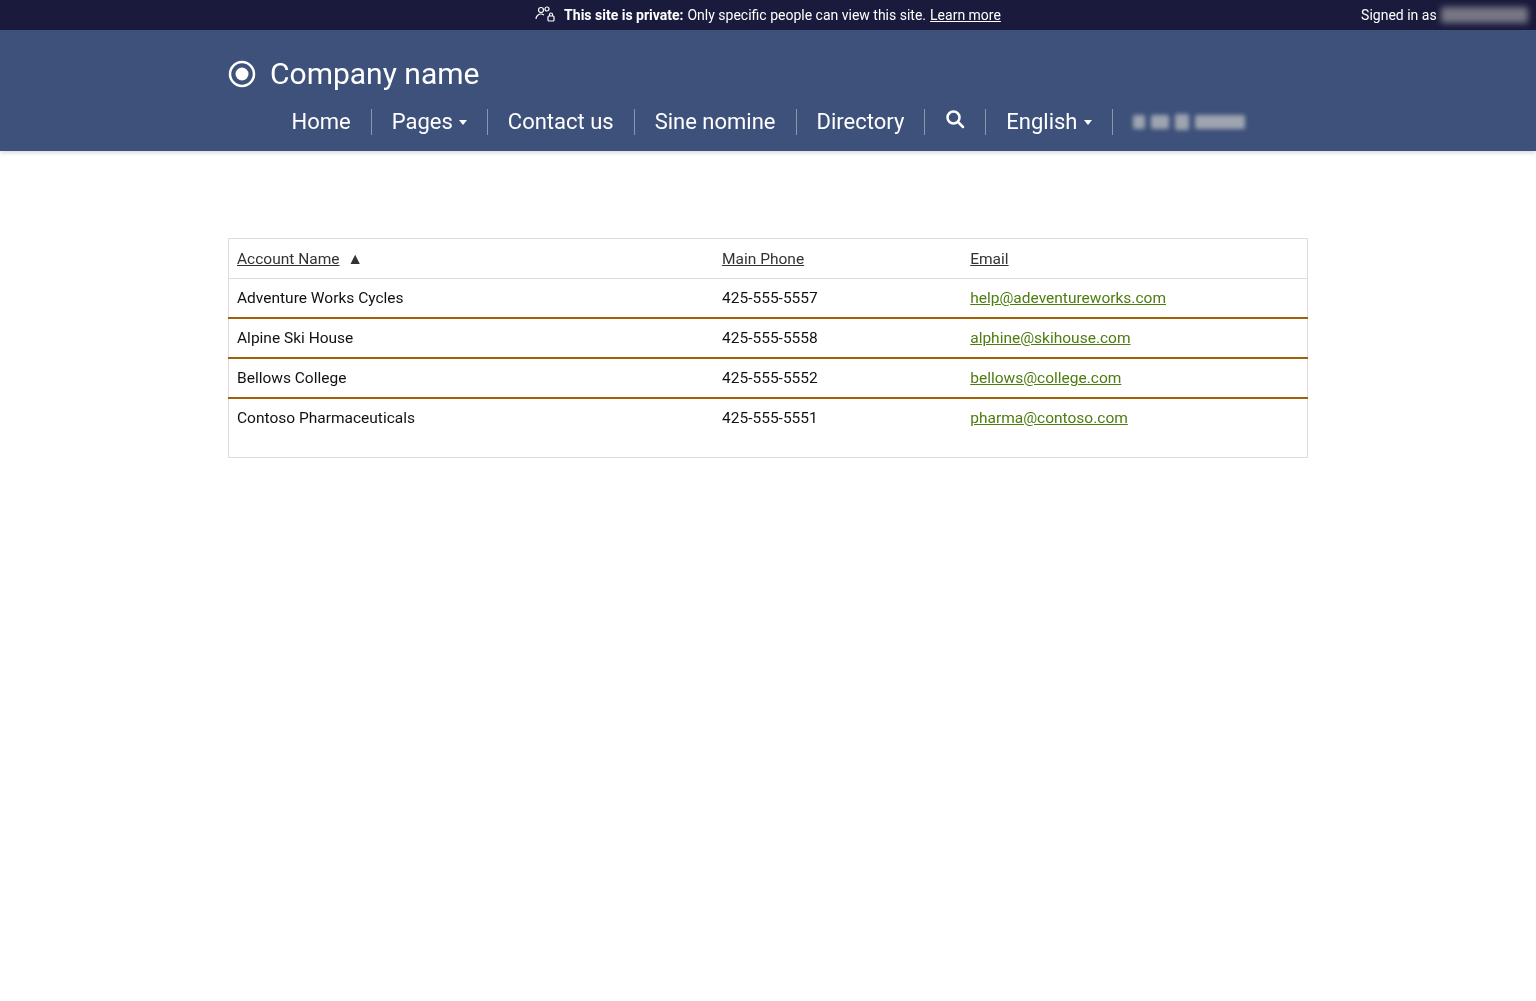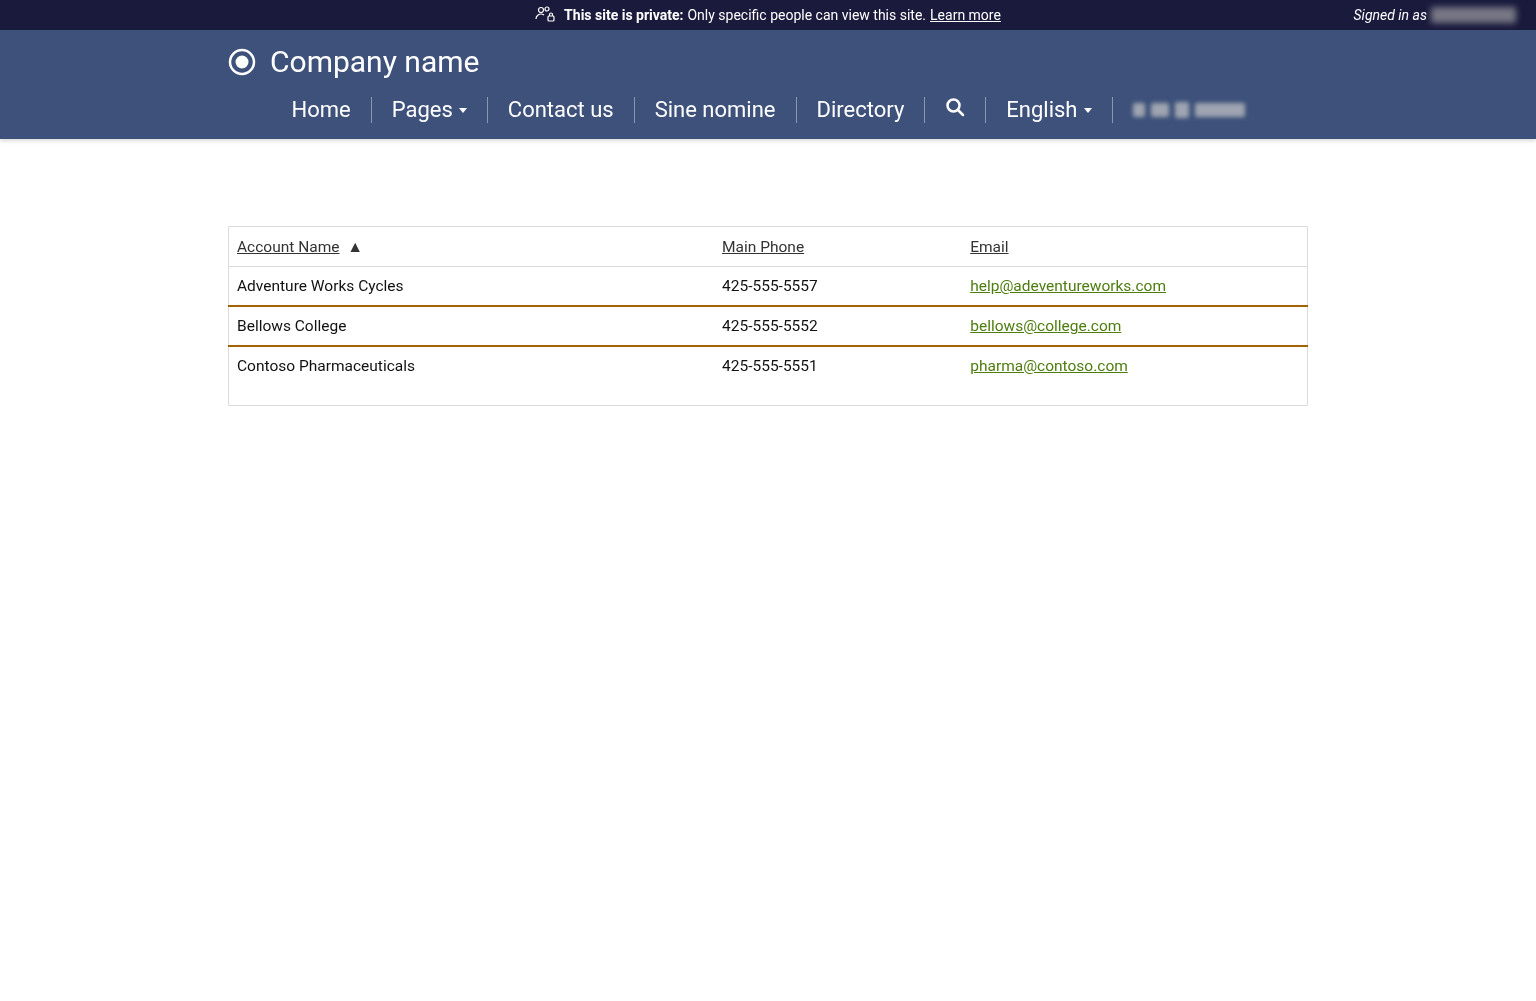--- a/index.html
+++ b/index.html
@@ -23,25 +23,24 @@
       position: relative;
       height: 30px;
     }
     .top-banner-center {
       display: flex;
       align-items: center;
       gap: 4px;
     }
     .top-banner-right {
       position: absolute;
-      right: 20px;
+      right: 8px;
       display: flex;
       gap: 4px;
       font-size: 14px;
-      font-style: italic;
     }
     .top-banner svg {
       margin-right: 5px;
     }
     .top-banner .bold {
       font-weight: bold;
     }
     .top-banner a {
       color: #fff;
       text-decoration: underline;
@@ -54,21 +53,21 @@
       padding: 0 2px;
     }
     .header {
       background: #3d517a;
       color: #fff;
       padding: 14px 0 0 0;
       box-shadow: 0 2px 4px rgba(0,0,0,0.15);
     }
     .header-inner {
       max-width: 1100px;
-      margin: 0 auto;
+      margin: 12px auto;
       padding: 0 10px;
     }
     .brand {
       display: flex;
       align-items: center;
       gap: 14px;
       padding-bottom: 18px;
     }
     .brand-logo svg {
       display: block;
@@ -257,20 +256,25 @@
         </th>
       </tr>
     </thead>
     <tbody id="table-body">
     <tr>
           <td>Adventure Works Cycles</td>
           <td>425-555-5557</td>
           <td><a href="#">help@adeventureworks.com</a></td>
         </tr>
         <tr>
+          <td>Alpine Ski House</td>
+          <td>425-555-5558</td>
+          <td><a href="#">alphine@skihouse.com</a></td>
+        </tr>
+        <tr>
           <td>Bellows College</td>
           <td>425-555-5552</td>
           <td><a href="#">bellows@college.com</a></td>
         </tr>
         <tr>
           <td>Contoso Pharmaceuticals</td>
           <td>425-555-5551</td>
           <td><a href="#">pharma@contoso.com</a></td>
         </tr>
       </tbody>

